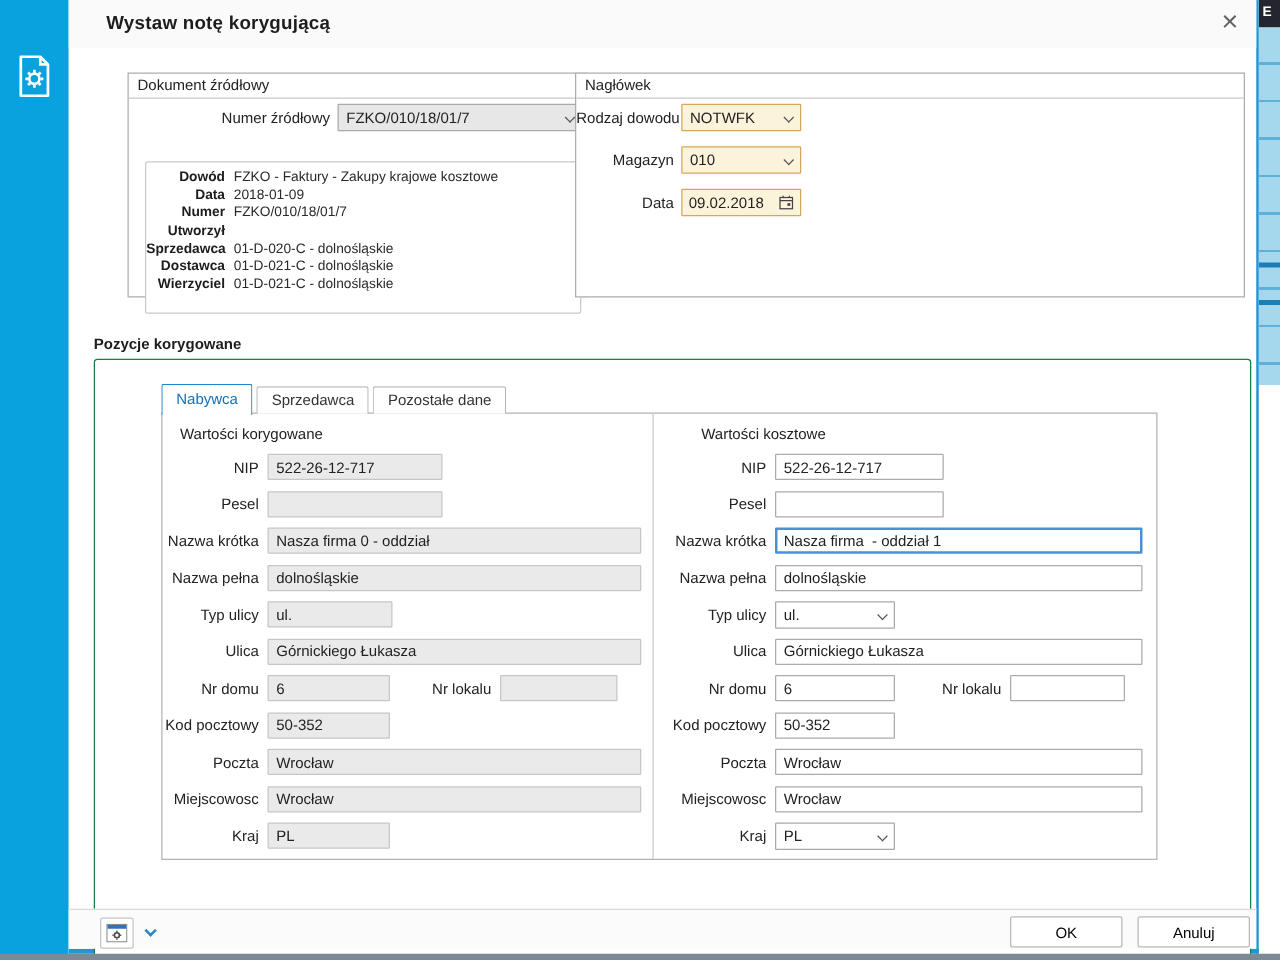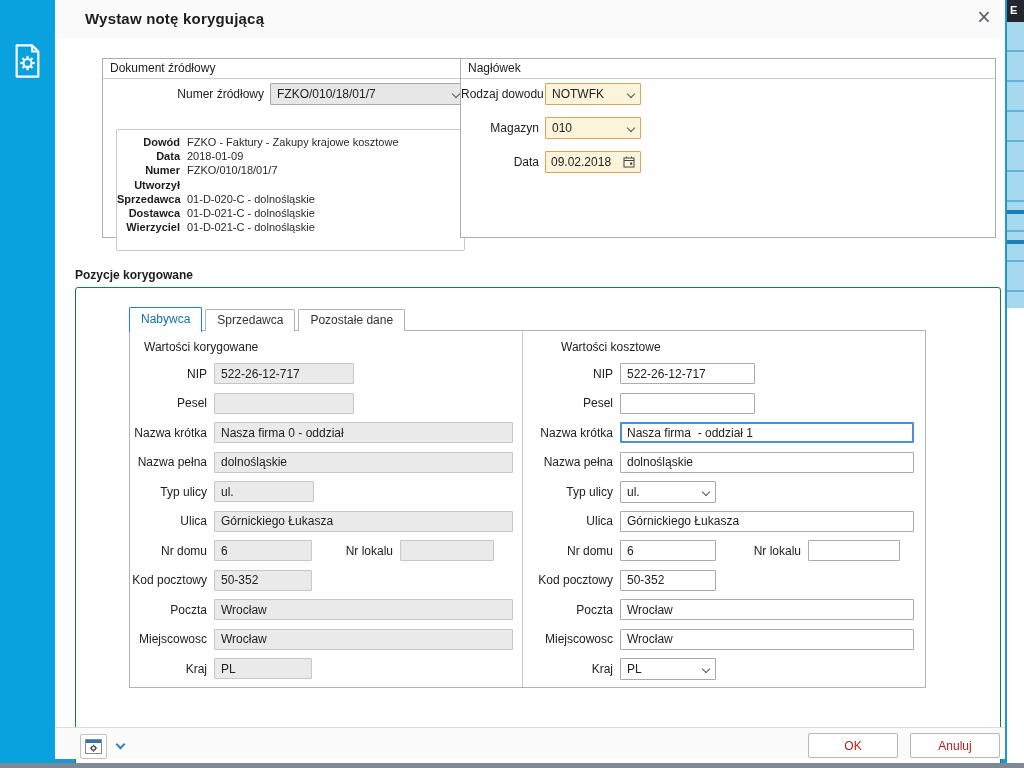--- a/index.html
+++ b/index.html
@@ -91,21 +91,21 @@
   .ll2 { width:88px; }  
   .rl2 { width:92px; }  
 
   
   .footer { position:absolute; left:0; top:727px; width:100%; height:32px; background:#FBFBFB; border-top:1px solid #DCDCDC; }
   .gear-btn { position:absolute; left:25px; top:6px; width:27px; height:25px; border:1px solid #C4C4C4; border-radius:2px;
               background:#fff; display:flex; align-items:center; justify-content:center; cursor:pointer; }
   .gear-chev { position:absolute; left:62px; top:13px; width:7px; height:7px;
                border-left:2px solid #2E88C5; border-bottom:2px solid #2E88C5; transform:rotate(-45deg); cursor:pointer; }
   .btn { position:absolute; top:5px; width:90px; height:25px; background:#fff; border:1px solid #B9B9B9; border-radius:2px;
-         font-size:12px; color:#b91c1c; font-family:inherit; cursor:pointer; }
+         font-size:12px; color:#000000; font-family:inherit; cursor:pointer; }
   #btn-ok { left:753px; } #btn-anuluj { left:855px; }
 </style>
 </head>
 <body>
 
 <div class="bg-sliver">
   <div class="bg-dark">E</div>
   <div class="bg-rows">
     <div class="bg-line1"></div>
     <div class="bg-line2"></div>

